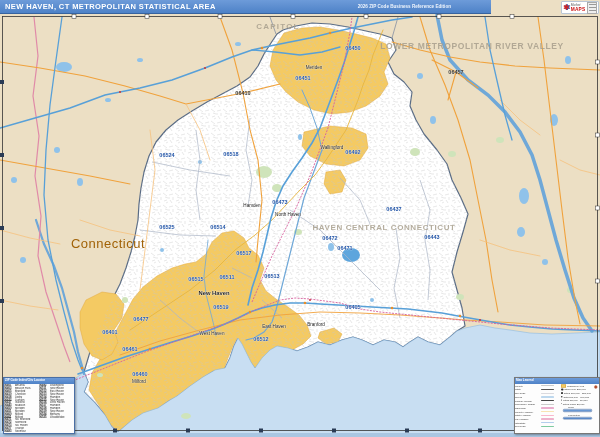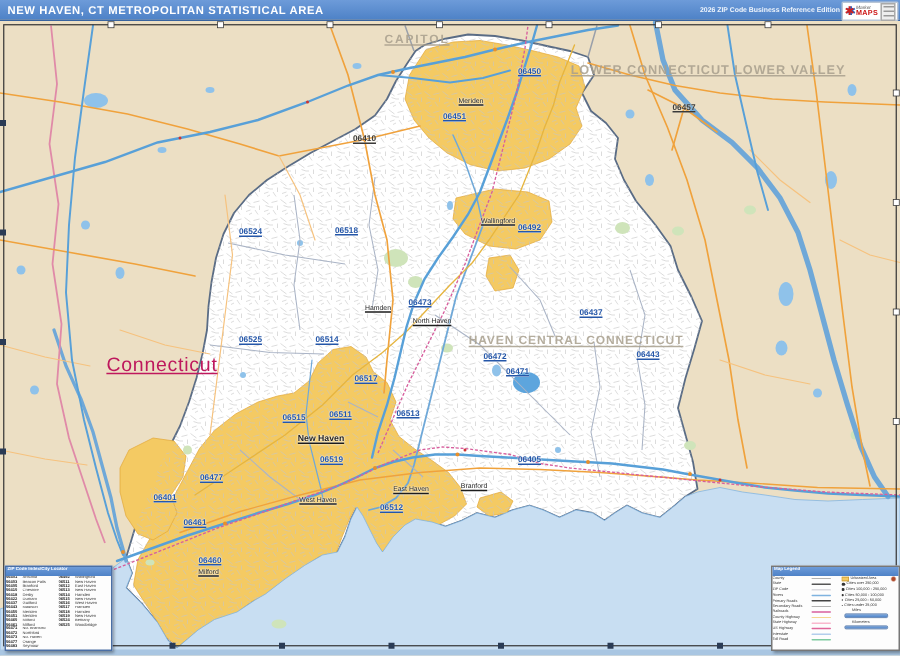--- a/index.html
+++ b/index.html
@@ -1,47 +1,47 @@
 <!DOCTYPE html>
 <html><head>
 <meta charset="utf-8">
 <style>
   html,body{margin:0;padding:0;background:#dfe7ef;}
   #stage{position:relative;width:600px;height:437px;overflow:hidden;
     font-family:"Liberation Sans",sans-serif;background:#ecdfc4;}
   
-  #titlebar{position:absolute;left:0;top:0;width:600px;height:13px;
+  #titlebar{position:absolute;left:0;top:0;width:491px;height:13px;
     background:linear-gradient(#6d9bd9,#4e82c7);border-bottom:1px solid #37639f;z-index:30;}
   #page-title{position:absolute;left:5px;top:2px;color:#fff;font-size:7.5px;
     font-weight:bold;letter-spacing:.4px;white-space:nowrap;}
   #edition{position:absolute;right:40px;top:4px;color:#eef4fc;font-size:4.6px;
     font-weight:bold;white-space:nowrap;}
   
   #logo{position:absolute;right:1px;top:1px;width:34px;height:11px;background:#fff;
     border:0.5px solid #b9c6d6;border-radius:1px;display:flex;align-items:center;
     padding:0 1px;z-index:31;}
   #logo .star{font-size:8px;color:#cc2222;line-height:8px;margin-right:1px;
     text-shadow:1px 0 0 #2a62c0;}
   #logo .words{display:flex;flex-direction:column;line-height:3.4px;}
   #logo .w1{font-size:3.2px;font-style:italic;color:#555;}
   #logo .w2{font-size:4.8px;font-weight:bold;color:#cc1111;letter-spacing:.2px;}
   #logo .fineprint{margin-left:2px;width:9px;height:8px;background:#eee;border:0.5px solid #aaa;
     display:flex;flex-direction:column;justify-content:space-around;padding:1px 0.5px;}
   #logo .fineprint i{display:block;height:0.8px;background:#999;}
   
   #mapsvg{position:absolute;left:0;top:0;z-index:1;}
   #labels{position:absolute;left:0;top:0;width:600px;height:437px;z-index:10;pointer-events:none;}
-  .maplabel{position:absolute;transform:translate(-50%,-50%);white-space:nowrap;text-decoration:underline;}
+  .maplabel{position:absolute;transform:translate(-50%,-50%);white-space:nowrap;}
   .zip-label{color:#2456a8;font-weight:bold;font-size:5.5px;
     text-shadow:0 0 1px #fff,0 0 1px #fff;}
   .zip-outside{color:#3a3a3a;font-weight:bold;font-size:5.5px;text-shadow:0 0 1px #f4ead2;}
   .city-label{color:#1d1d1d;font-size:4.6px;text-shadow:0 0 1px #fff,0 0 1.5px #fff;}
   .city-big{font-size:5.8px;font-weight:bold;}
   .region-label{color:#a89f8d;font-weight:bold;opacity:.85;}
-  .state-label{color:#be185d;font-size:13px;letter-spacing:.5px;}
+  .state-label{color:#a16207;font-size:13px;letter-spacing:.5px;}
   
   #zipindex{position:absolute;left:3px;top:377px;width:70px;height:55px;background:#fdfdfd;
     border:0.5px solid #4a6fa5;box-shadow:1px 1px 2px rgba(0,0,0,.35);z-index:20;}
   #zipindex .hdr{height:5.5px;background:linear-gradient(#6d9bd9,#4e82c7);overflow:hidden;}
   #zipindex .hdr .mini{font-size:6px;font-weight:bold;color:#fff;padding-left:2px;}
   .mini{transform:scale(.5);transform-origin:0 0;width:200%;}
   #zipindex .cols{display:flex;}
   #zipindex .col{flex:1;overflow:hidden;}
   .zi-row{display:flex;font-size:5.4px;line-height:5.7px;color:#333;}
   .zi-zip{font-weight:bold;width:22px;color:#222;}
@@ -246,21 +246,21 @@
         <rect x="0" y="226" width="4" height="4"></rect>
           <rect x="0" y="299" width="4" height="4"></rect>
       </g>
     </g>
 
     <rect x="0" y="433" width="600" height="4" fill="#a9c6e2"></rect>
   </svg>
 
   <div id="labels">
       <div class="maplabel region-label" style="left: 278px; top: 26px; font-size: 8px; letter-spacing: 1.2px;">CAPITOL</div>
-      <div class="maplabel region-label" style="left: 472px; top: 46px; font-size: 8.5px; letter-spacing: 0.6px;">LOWER CONNECTICUT LOWER VALLEY</div>
+      <div class="maplabel region-label" style="left: 472px; top: 46px; font-size: 8.5px; letter-spacing: 0.6px;">LOWER METROPOLITAN RIVER VALLEY</div>
       <div class="maplabel region-label" style="left: 384px; top: 227px; font-size: 8px; letter-spacing: 0.6px;">HAVEN CENTRAL CONNECTICUT</div>
       <div class="maplabel state-label" style="left: 108px; top: 243px;">Connecticut</div>
       <div class="maplabel zip-label" style="left: 353px; top: 48px;">06450</div>
       <div class="maplabel zip-label" style="left: 303px; top: 78px;">06451</div>
       <div class="maplabel zip-label" style="left: 167px; top: 155px;">06524</div>
       <div class="maplabel zip-label" style="left: 231px; top: 154px;">06518</div>
       <div class="maplabel zip-label" style="left: 353px; top: 152px;">06492</div>
       <div class="maplabel zip-label" style="left: 280px; top: 202px;">06473</div>
       <div class="maplabel zip-label" style="left: 394px; top: 209px;">06437</div>
       <div class="maplabel zip-label" style="left: 167px; top: 227px;">06525</div>

